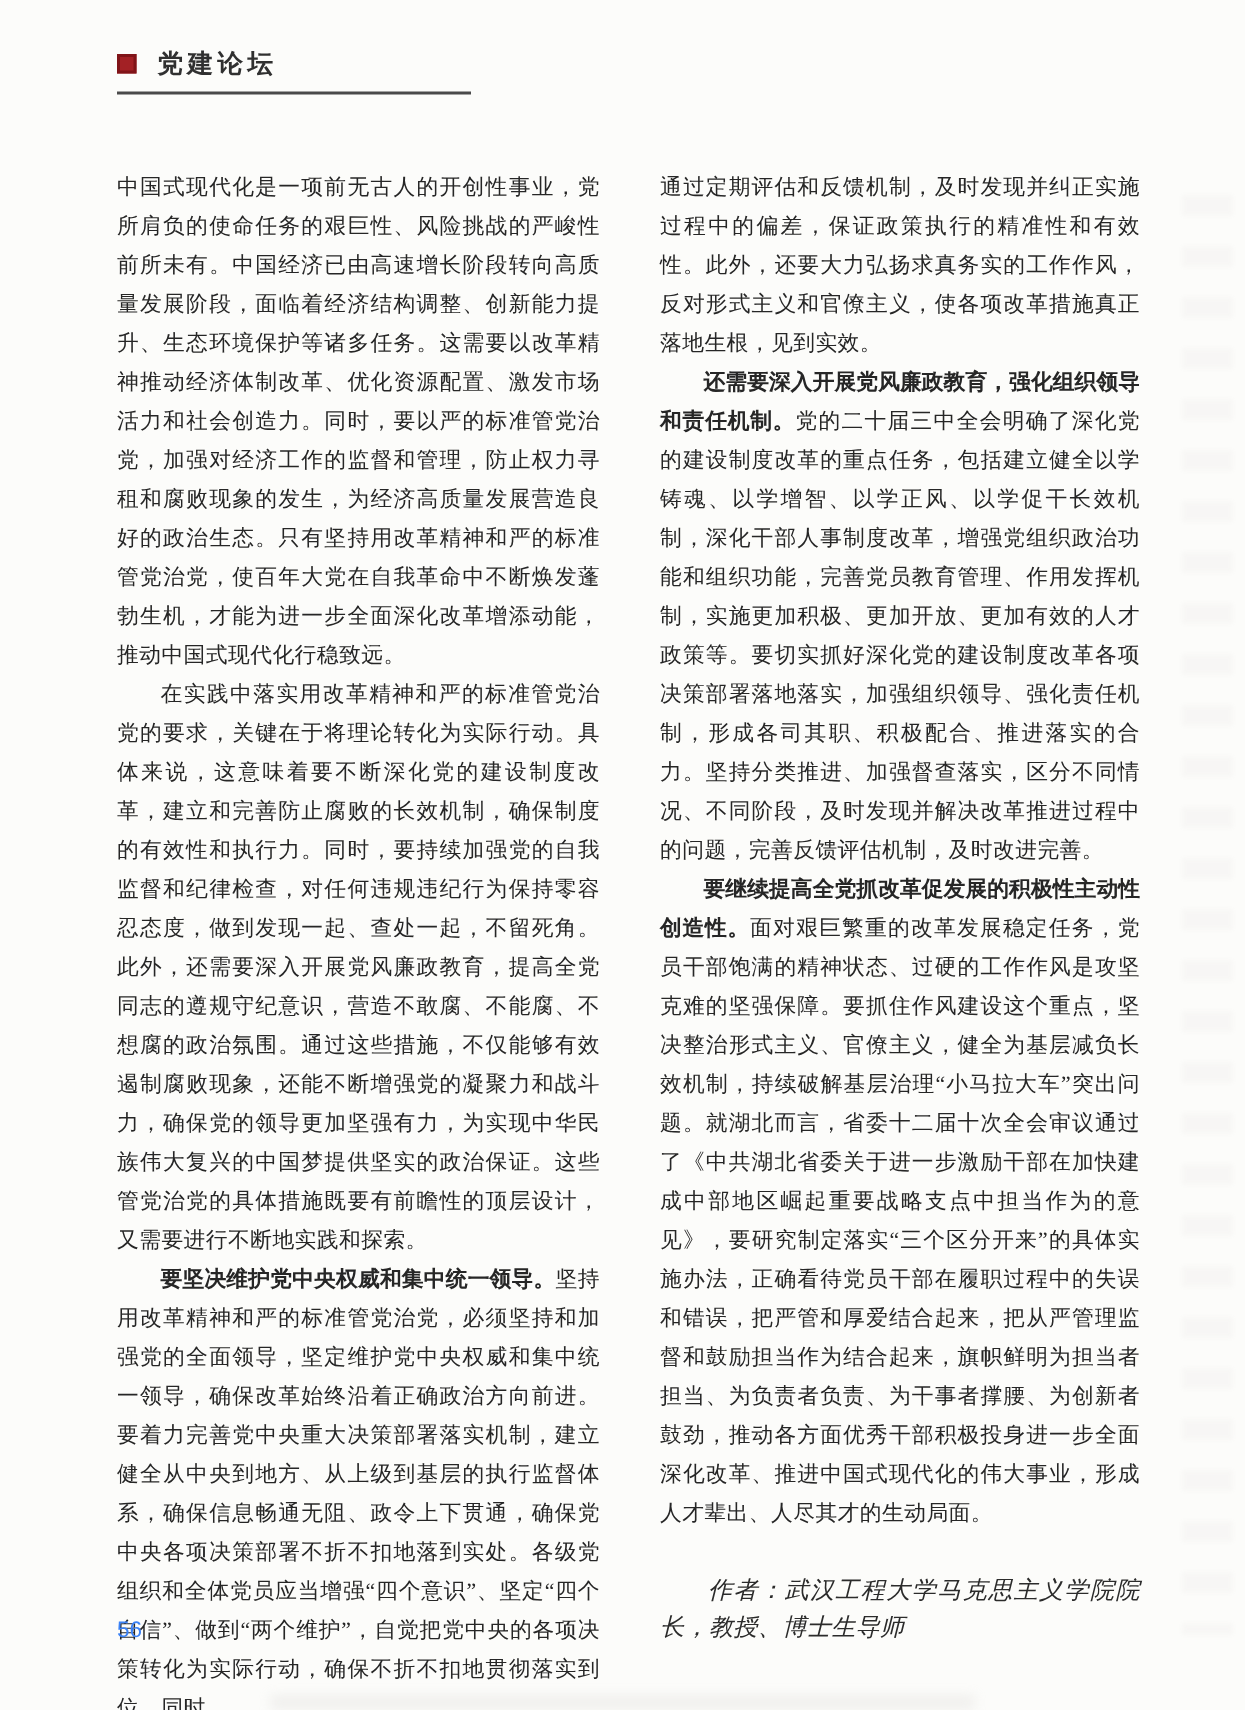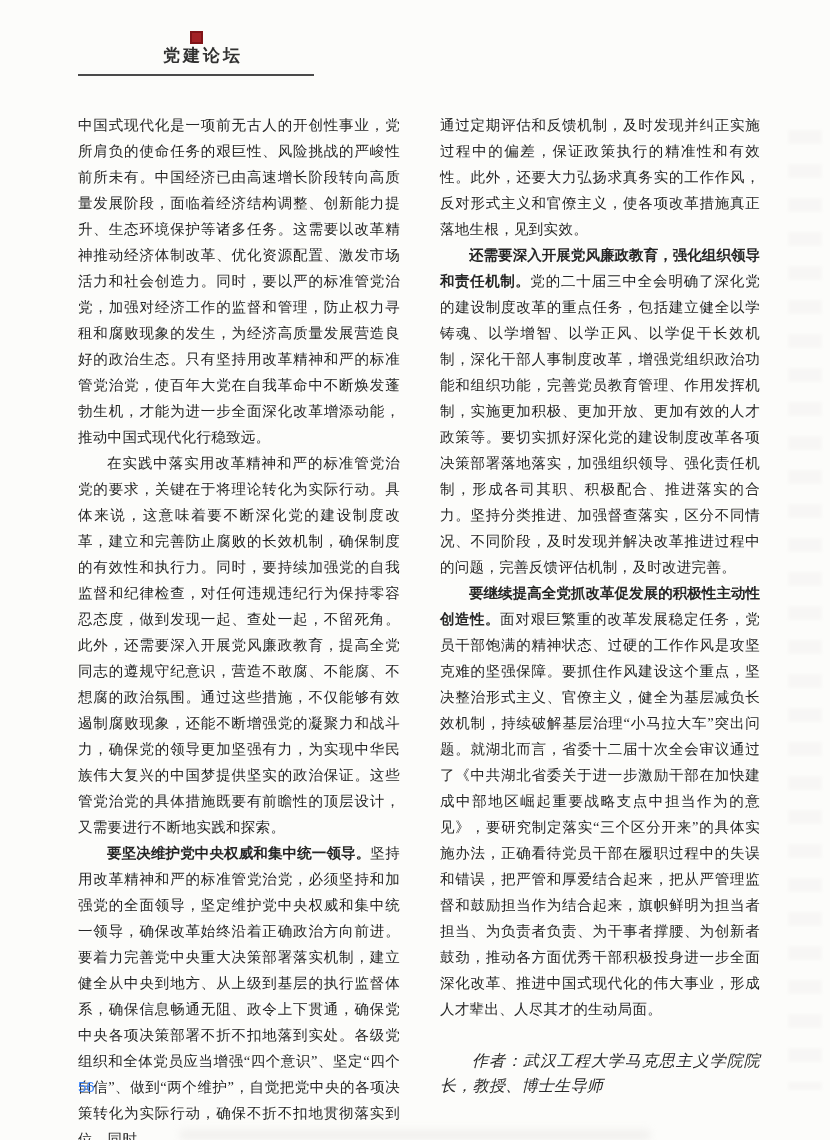--- a/index.html
+++ b/index.html
@@ -18,21 +18,21 @@
     background:repeating-linear-gradient(#9a8f92 0 14px, transparent 14px 34px);
     opacity:0.045; filter:blur(1.5px);
     pointer-events:none;
   }
   .ghost-bottom {
     position:absolute; left:180px; bottom:0; width:470px; height:10px;
     background:#cfccc9; opacity:0.25; filter:blur(4px);
     pointer-events:none;
   }
   .header { position:absolute; left:78px; top:31px; }
-  .header-row { display:flex; align-items:center;flex-direction:column; }
+  .header-row { display:flex; align-items:center; }
   .red-square {
     width:13px; height:13px;
     background:#a32125;
     border:2px solid #801418;
     box-sizing:border-box;
   }
   .header-title {
     margin-left:14px;
     font-family:"Liberation Sans","DejaVu Sans",sans-serif;
     font-weight:bold;

